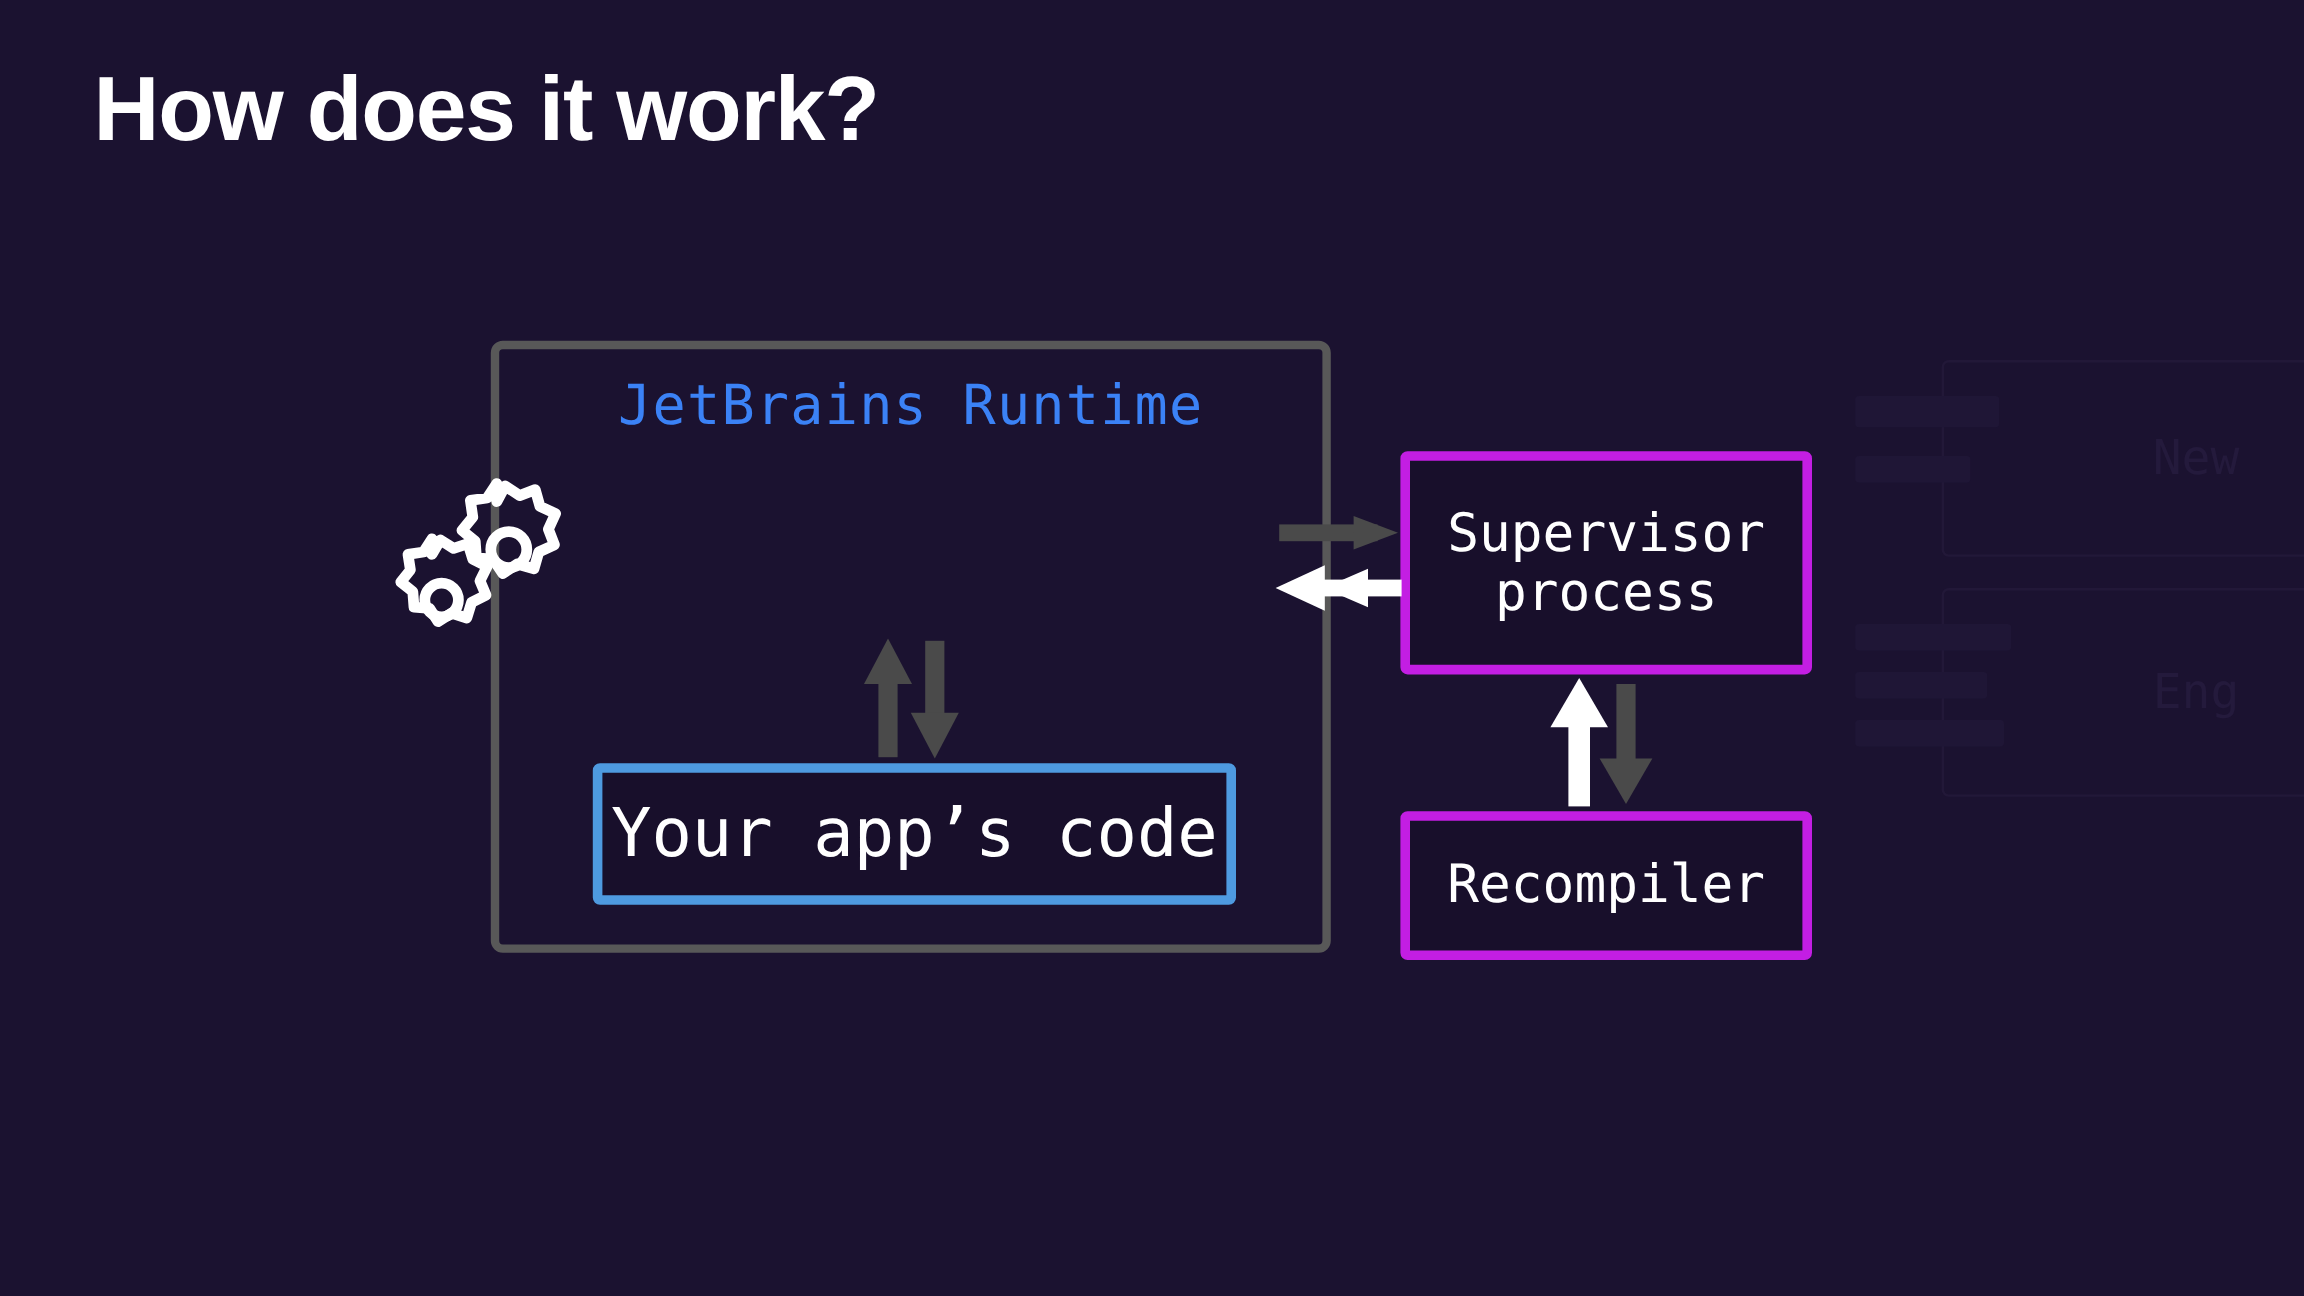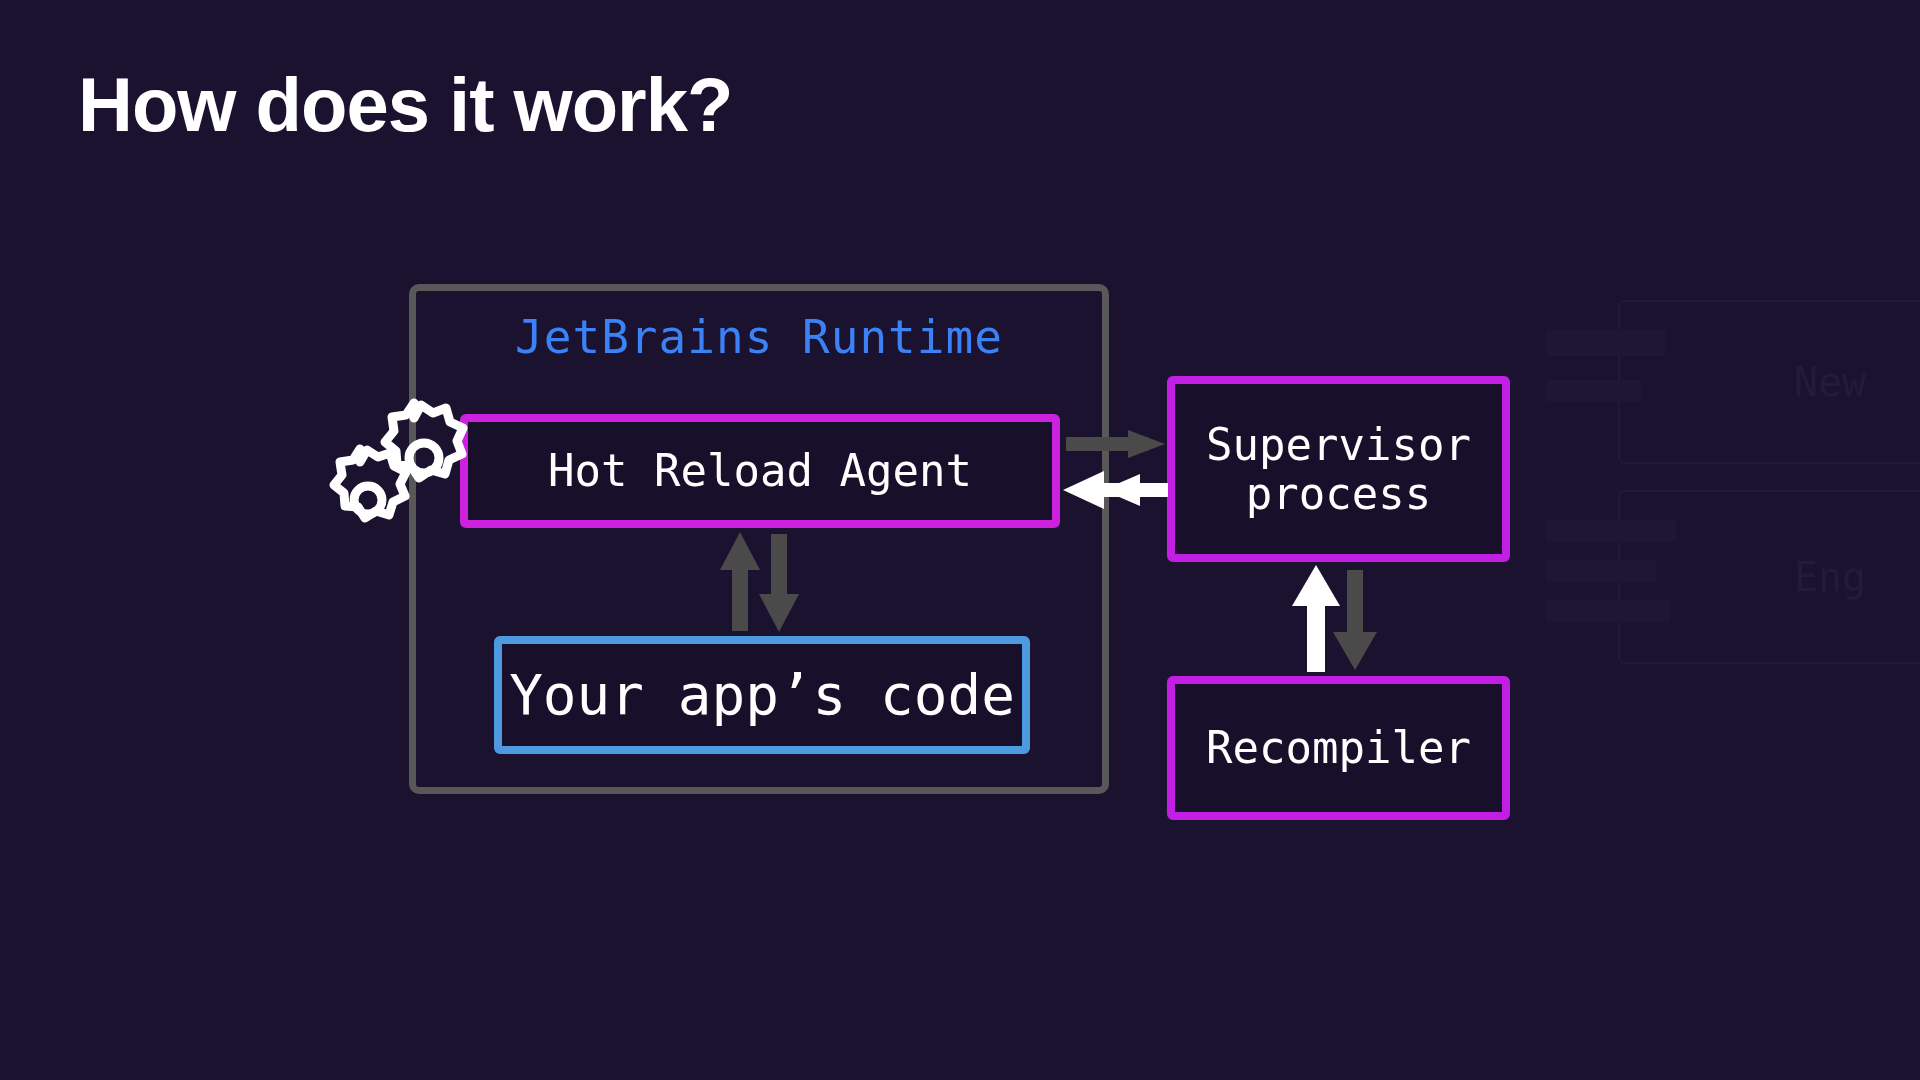--- a/index.html
+++ b/index.html
@@ -41,21 +41,20 @@
   
   .title {
     position: absolute;
     left: 78px;
     top: 48px;
     font-size: 76px;
     font-weight: bold;
     color: #ffffff;
     letter-spacing: -1px;
     white-space: nowrap;
-    margin-top: 13px;
   }
 
   
   .runtime-box {
     position: absolute;
     left: 409px;
     top: 284px;
     width: 700px;
     height: 510px;
     border: 7px solid #585858;
@@ -98,21 +97,21 @@
     border: 8px solid #4e9ae0;
     font-size: 56px;
   }
   .node-supervisor {
     left: 1167px; top: 376px; width: 343px; height: 186px;
     border: 8px solid #c31ee3;
     font-size: 44px;
     white-space: pre-line;
   }
   .node-recompiler {
-    left: 1167px; top: 676px; width: 343px; height: 144px;
+    left: 1167px; top: 676px; width: 343px; height: 124px;
     border: 8px solid #c31ee3;
     font-size: 44px;
   }
 
   
   .arrow-layer {
     position: absolute;
     left: 0; top: 0;
     width: 1920px; height: 1080px;
     pointer-events: none;
@@ -142,23 +141,20 @@
   <div class="ghost-bar" style="left:1546px; top:380px; width:96px; height:22px;"></div>
   <div class="ghost-bar" style="left:1546px; top:520px; width:130px; height:22px;"></div>
   <div class="ghost-bar" style="left:1546px; top:560px; width:110px; height:22px;"></div>
   <div class="ghost-bar" style="left:1546px; top:600px; width:124px; height:22px;"></div>
 
   <div class="title">How does it work?</div>
 
   <div class="runtime-box"></div>
   <div class="runtime-label">JetBrains Runtime</div>
 
-  <div class="node node-agent">
-    <span>Hot Reload Agent</span>
-  </div>
 
   <div class="node node-appcode">
     <span>Your app’s code</span>
   </div>
 
   <div class="node node-supervisor">
     <span>Supervisor
 process</span>
   </div>
 

